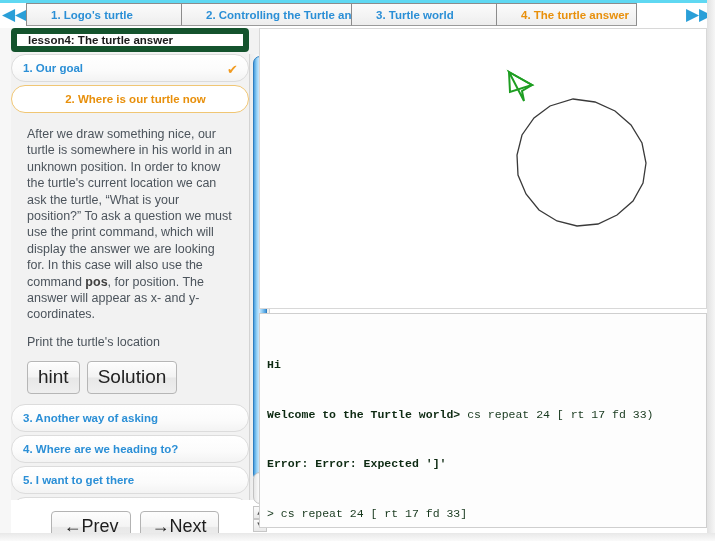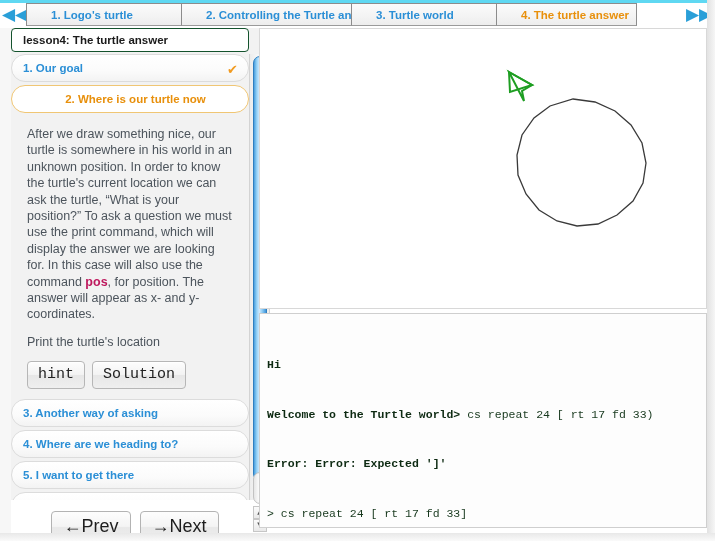--- a/index.html
+++ b/index.html
@@ -49,21 +49,21 @@
   .tab.active{ color:#e8900c; }
 
   
   #leftpanel{
     position:absolute;left:11px;top:28px;width:248px;height:472px;
     background:#f2f2f2;
   }
   #lesson-title{
     position:absolute;left:0;top:0;width:238px;height:24px;
     background:#ffffff;
-    border:1px solid #14532d;
+    border:6px solid #14532d;
     border-radius:4px;
     font-size:11.5px;font-weight:bold;color:#1b1b1b;
     display:flex;align-items:center;padding-left:11px;
     box-sizing:border-box;
   }
   #acc-wrap{
     position:absolute;left:0;top:26px;width:238px;height:446px;
     overflow:hidden;
   }
   .acc-head{
@@ -91,31 +91,31 @@
   }
   .acc-body{
     padding:10px 16px 6px 16px;
     box-sizing:border-box;
   }
   .acc-body p{
     margin:0 0 11px 0;
     font-size:12.5px;line-height:16.4px;
     color:#4c545c;
   }
-  .acc-body p b{color:#be185d;font-weight:bold;}
+  .acc-body p b{color:#404040;font-weight:bold;}
   .btnrow{display:flex;gap:7px;margin-top:2px;margin-bottom:4px;}
   .lbtn{
     background:linear-gradient(to bottom,#fdfdfd 0%,#f3f3f3 48%,#e7e7e7 52%,#efefef 100%);
     border:1px solid #b6b6b6;
     border-radius:4px;
-    font-size:15px;color:#222;
+    font-size:19px;color:#222;
     padding:4px 10px 5px 10px;
     cursor:pointer;
     box-shadow:0 1px 0 rgba(255,255,255,.9) inset;
-    font-family:Liberation Mono, monospace;
+    font-family:Liberation Sans, sans-serif;
   }
 
   
   #sb-track{
     position:absolute;left:238px;top:26px;width:21px;height:446px;
     background:linear-gradient(to right,#ececec,#f7f7f7 40%,#efefef);
     border-left:1px solid #d3d3d3;border-right:1px solid #d3d3d3;
     box-sizing:border-box;
   }
   #sb-thumb{

